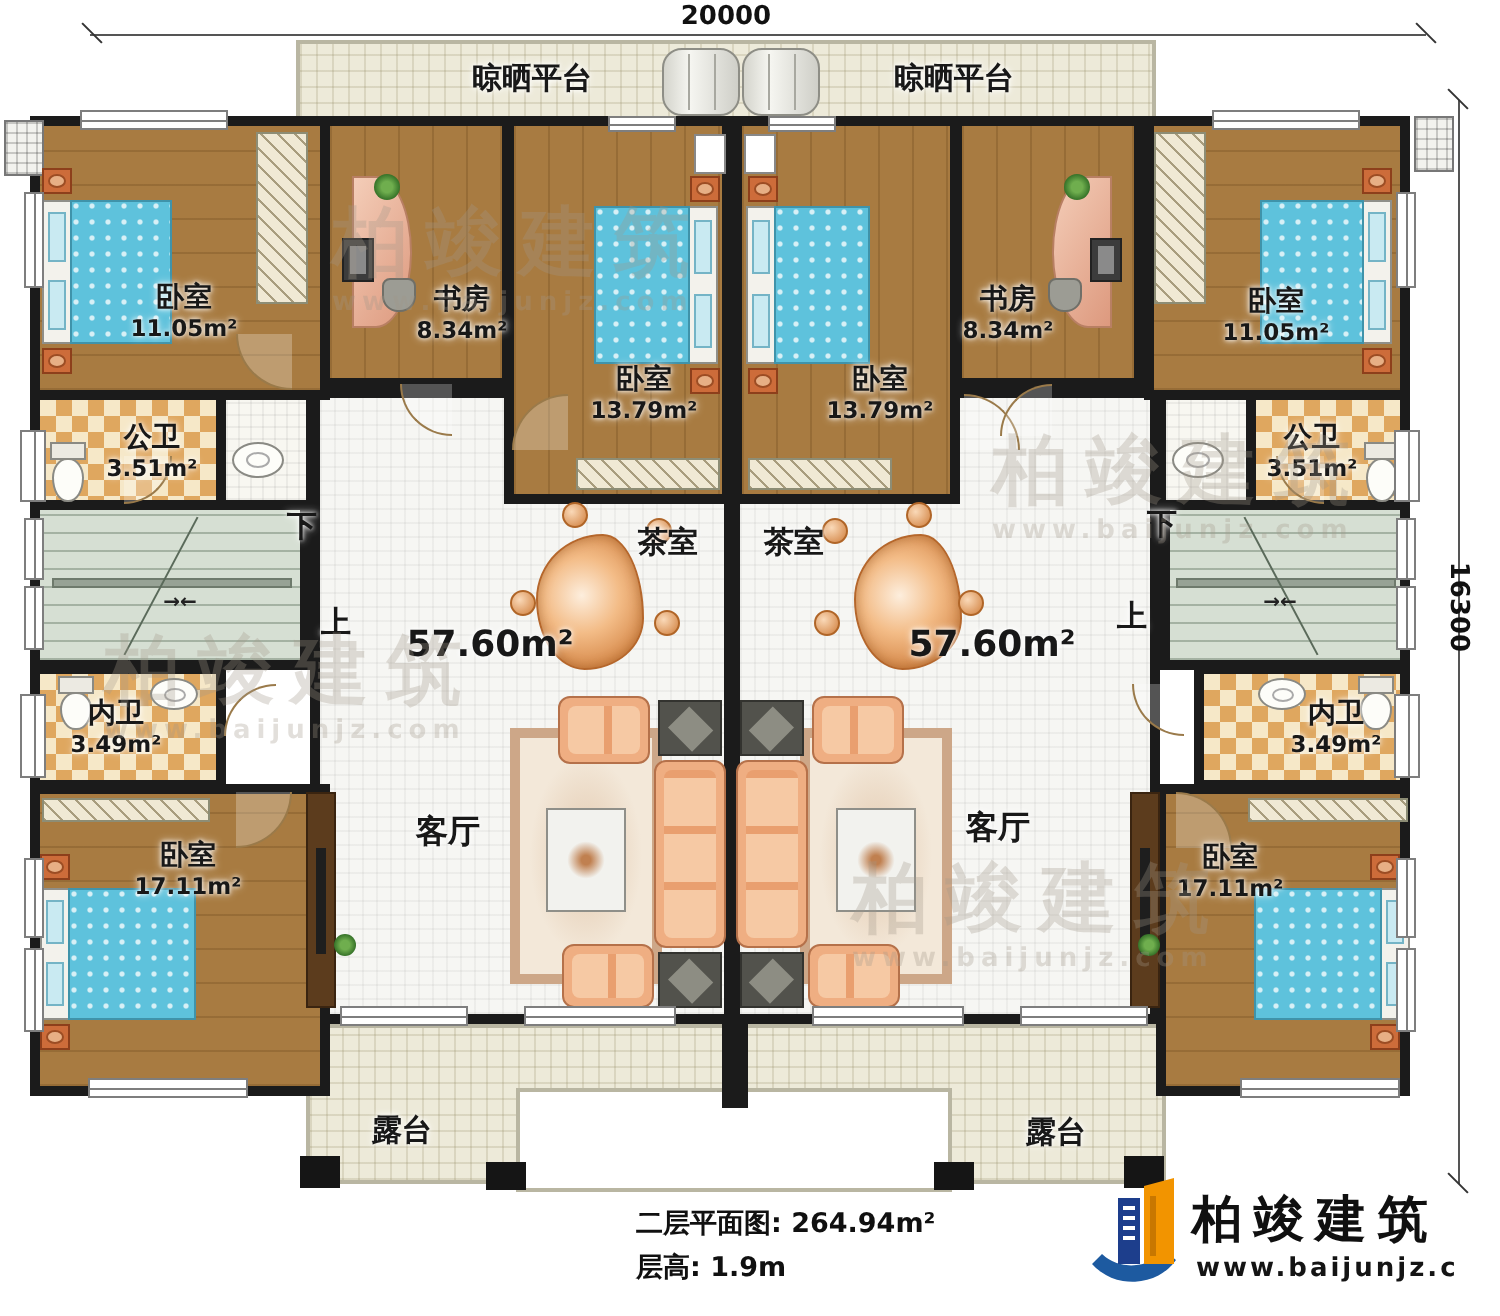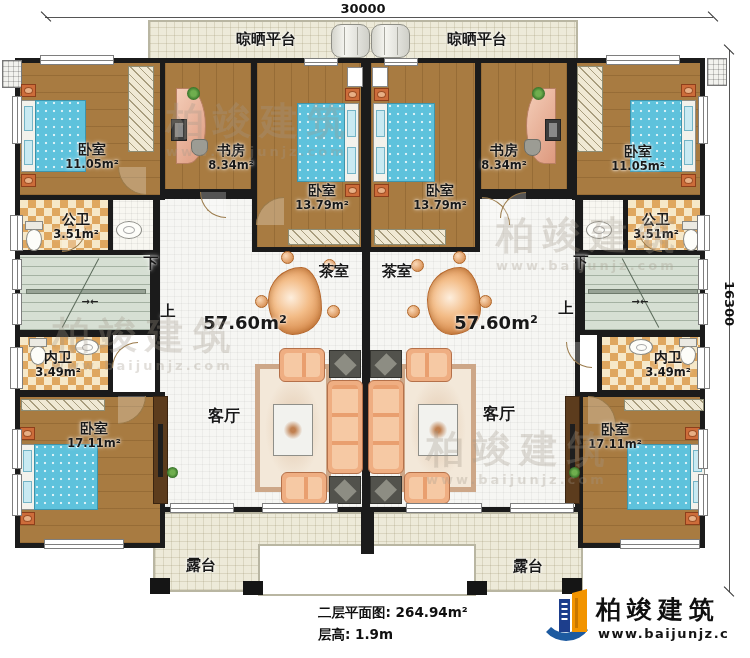--- a/index.html
+++ b/index.html
@@ -381,21 +381,21 @@
       <span class="site">www.baijunjz.com</span>
     </div>
   <div class="wm" style="left:426px;top:430px;">
       <span class="big">柏竣建筑</span>
       <span class="site">www.baijunjz.com</span>
     </div>
 
   <div class="dimline" style="left:45px;top:17px;width:668px;border-top:1px solid #555;"></div>
   <div class="tick" style="left:39px;top:16px;"></div>
   <div class="tick" style="left:706px;top:16px;"></div>
-  <div class="dimtxt" style="left:328px;top:1px;width:70px;"><span>30000</span></div>
+  <div class="dimtxt" style="left:328px;top:1px;width:70px;"><span>20000</span></div>
   <div class="dimline" style="left:729px;top:50px;height:542px;border-left:1px solid #555;"></div>
   <div class="tick" style="left:722px;top:49px;"></div>
   <div class="tick" style="left:722px;top:591px;"></div>
   <div class="dimtxt" style="left:704px;top:296px;width:50px;transform:rotate(90deg);background:transparent;"><span>16300</span></div>
 
   <div class="tb-info">
     <div>二层平面图: 264.94m²</div>
     <div>层高: 1.9m</div>
   </div>
 

